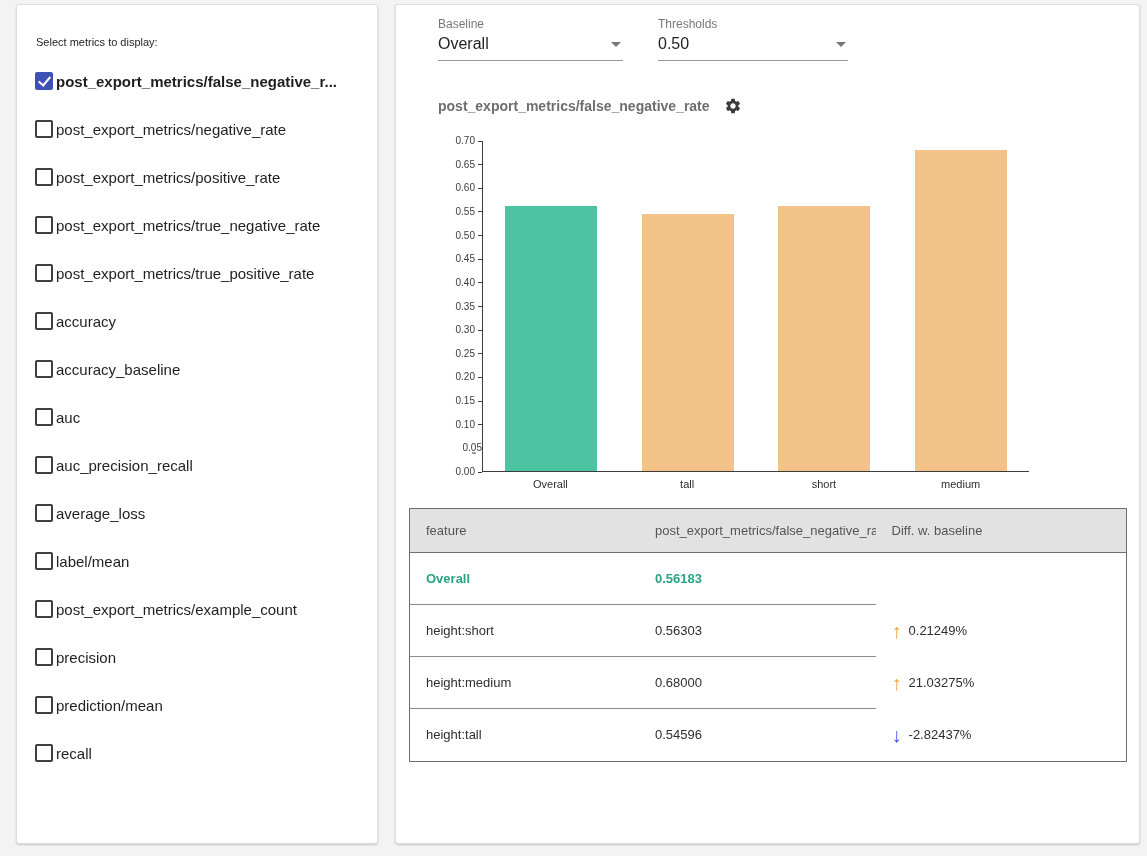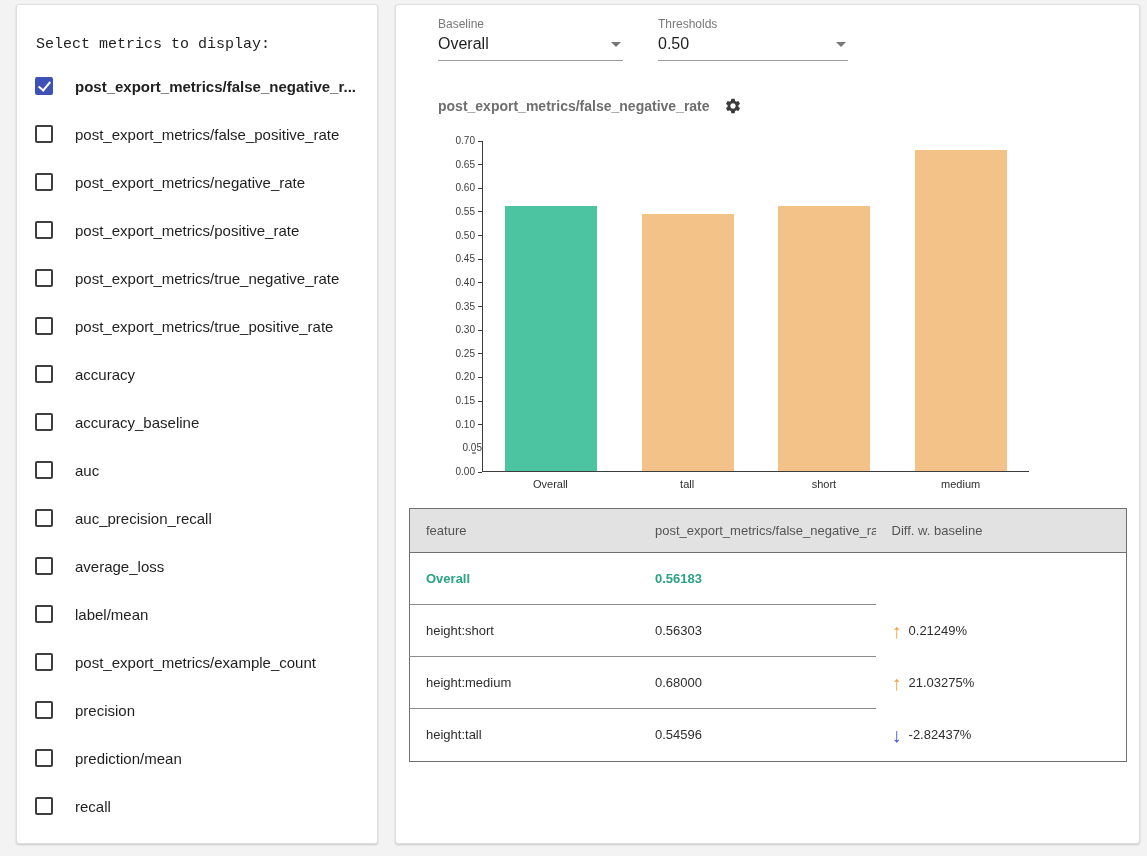--- a/index.html
+++ b/index.html
@@ -14,23 +14,23 @@
   .card {
     background:#fff;
     border:1px solid #dedede;
     border-radius:3px;
     box-shadow:0 1px 2px rgba(0,0,0,0.18);
   }
   .left-card { width:362px; height:840px; overflow:hidden; }
   .right-card { flex:1; height:840px; overflow:hidden; }
 
   
-  .panel-title { padding:31px 0 9px 19px; font-size:15px; color:#1f1f1f;font-family:Liberation Mono, monospace; }
+  .panel-title { padding:31px 0 9px 19px; font-size:11px; color:#1f1f1f; }
   .metric-item {
-    display:flex; align-items:center; gap:22px;
+    display:flex; align-items:center; gap:3px;
     height:48px; padding-left:18px; cursor:pointer;
   }
   .cb {
     width:18px; height:18px; flex:none;
     border:2px solid #3e3e3e; border-radius:2px;
     position:relative; background:#fff;
   }
   .cb.on { background:#3f51b5; border-color:#3f51b5; }
   .cb.on::after {
     content:""; position:absolute; left:4px; top:0px;
@@ -122,24 +122,20 @@
 <body>
 
 <div class="page">
 
   <aside class="card left-card">
     <div class="panel-title">Select metrics to display:</div>
     <div class="metrics-list">
         <div class="metric-item">
           <span class="cb on"></span>
           <span class="metric-label sel">post_export_metrics/false_negative_r...</span>
-        </div>
-        <div class="metric-item">
-          <span class="cb"></span>
-          <span class="metric-label">post_export_metrics/false_positive_rate</span>
         </div>
         <div class="metric-item">
           <span class="cb"></span>
           <span class="metric-label">post_export_metrics/negative_rate</span>
         </div>
         <div class="metric-item">
           <span class="cb"></span>
           <span class="metric-label">post_export_metrics/positive_rate</span>
         </div>
         <div class="metric-item">

